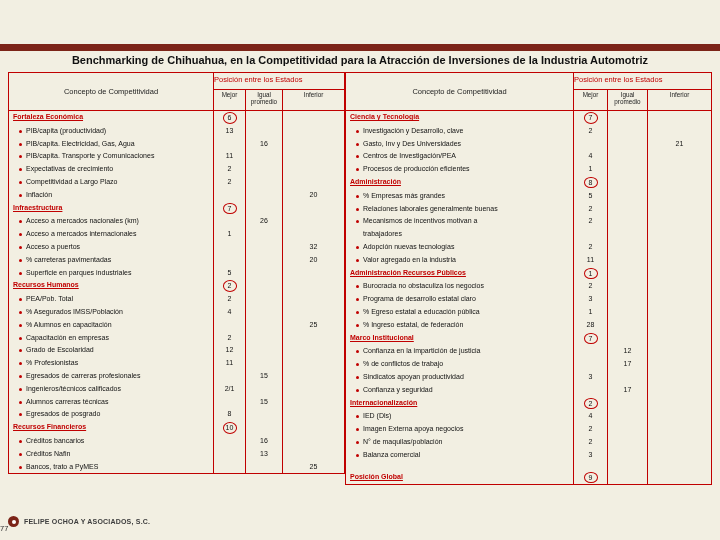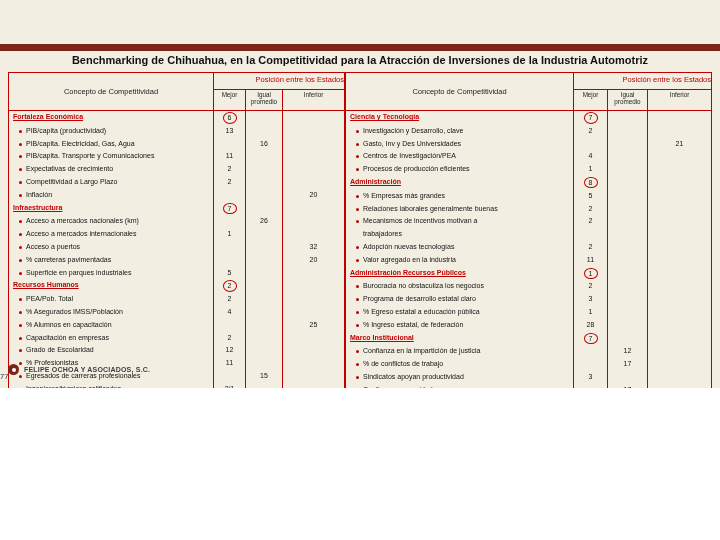--- a/index.html
+++ b/index.html
@@ -1,28 +1,28 @@
 <!DOCTYPE html>
 <html style="--accent: #C00000; --bar: #7C2418; --background: #F2EFE2;"><head>
 <meta charset="utf-8">
 <style>
   :root { --accent:#C00000; --bar:#7C2418; --background:#F2EFE2; }
   * { margin:0; padding:0; box-sizing:border-box; }
   html,body { width:720px; height:540px; }
   body { font-family:"Liberation Sans", sans-serif; background:#ffffff; }
-  .slide { position:relative; width:720px; height:388px; background:var(--background); overflow:hidden; }
+  .slide { position:relative; width:720px; height:540px; background:var(--background); overflow:hidden; }
   .top-bar { position:absolute; top:44px; left:0; width:100%; height:7px; background:var(--bar); }
   .slide-title { position:absolute; top:54px; left:12px; width:696px; text-align:center; font-size:11px; font-weight:bold; color:#111; }
   .tables { position:absolute; top:72px; left:8px; width:704px; display:flex; align-items:flex-start; }
   .panel { border:1.2px solid var(--accent); background:transparent; }
   .panel-left  { width:337px; --c1:204px; --c2:32px; --c3:37px; }
   .panel-right { width:367px; --c1:227px; --c2:34px; --c3:40px; }
   .phead { display:grid; grid-template-columns:var(--c1) var(--c2) var(--c3) 1fr; border-bottom:1px solid var(--accent); min-height:38px; }
   .ph-concept { grid-row:1/3; grid-column:1; display:flex; align-items:center; justify-content:center; font-size:7.5px; color:#222; text-align:left; }
-  .ph-pos { grid-column:2/5; grid-row:1; border-left:1px solid var(--accent); border-bottom:1px solid var(--accent); color:var(--accent); text-align:right; font-size:7.5px; padding:2px 0 1px; }
+  .ph-pos { grid-column:2/5; grid-row:1; border-left:1px solid var(--accent); border-bottom:1px solid var(--accent); color:var(--accent); text-align:left; font-size:7.5px; padding:2px 0 1px; }
   .ph-sub { grid-row:2; border-left:1px solid var(--accent); font-size:6.3px; text-align:center; color:#222; padding:1px 1px 2px; display:flex; align-items:flex-start; justify-content:center; }
   .row { display:grid; grid-template-columns:var(--c1) var(--c2) var(--c3) 1fr; min-height:12.8px; }
   .row-spacer { min-height:9px; }
   .cell-label { padding-left:3px; display:flex; align-items:flex-start; overflow:hidden; }
   .cell-num { border-left:1px solid var(--accent); text-align:center; font-size:7px; line-height:12.8px; color:#111; }
   .bullet { flex:none; width:3px; height:3px; border-radius:50%; background:var(--accent); margin:5px 4px 0 7px; }
   .item-label { font-size:7px; line-height:12.8px; color:#111; white-space:pre-line; }
   .section-label { font-size:7px; line-height:12.8px; color:var(--accent); font-weight:bold; text-decoration:underline; padding-left:1px; white-space:nowrap; }
   .circle { display:inline-block; min-width:14px; padding:0 2px; height:11.5px; line-height:10.5px; border:1.3px solid var(--accent); border-radius:50%; font-size:7px; color:#111; margin-top:1px; }
   .val { display:inline; }

